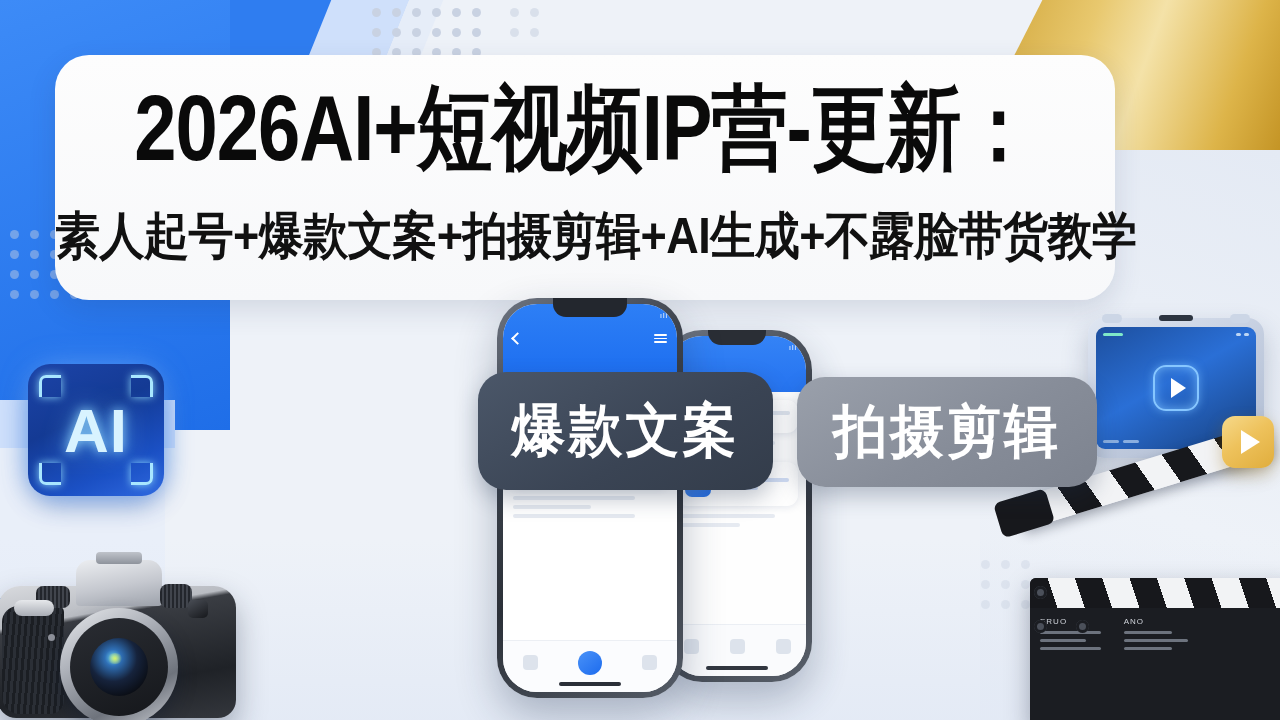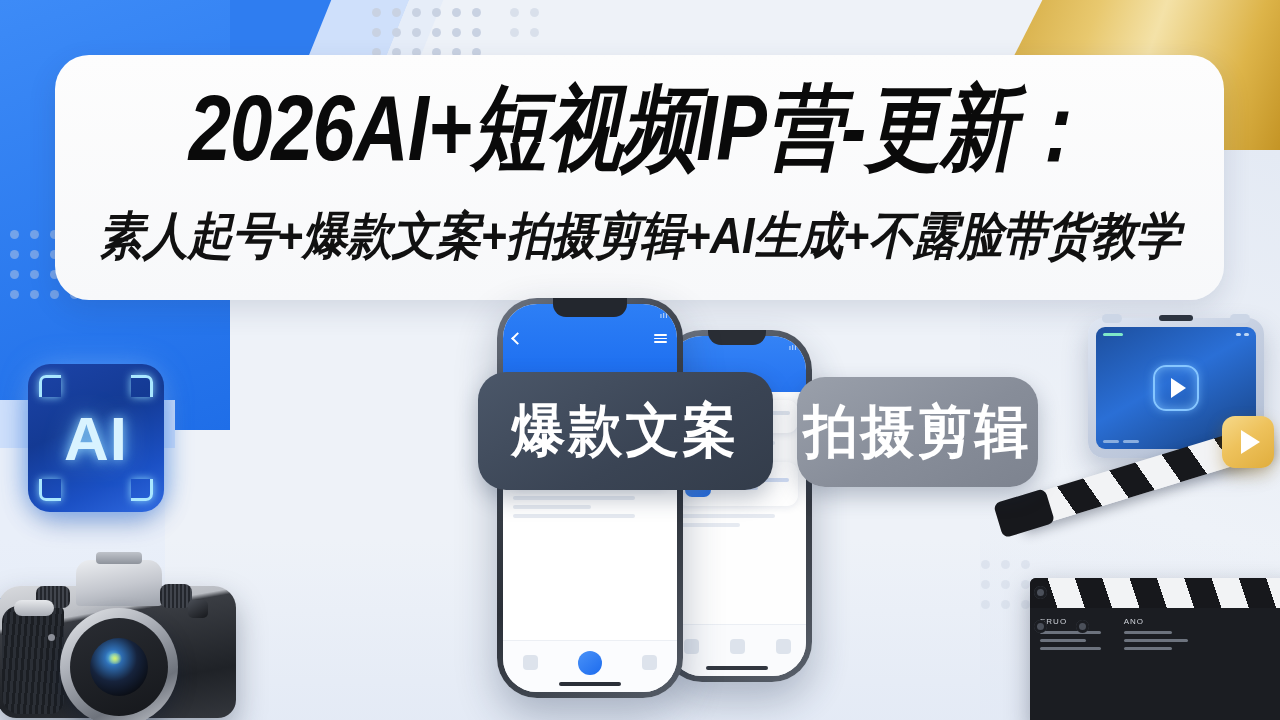--- a/index.html
+++ b/index.html
@@ -29,25 +29,24 @@
   .dots { position:absolute; display:grid; gap:11px; }
   .dots span { width:9px; height:9px; border-radius:50%; background:#c9d2e2; display:block; }
   .dots.tr { left:372px; top:8px; grid-template-columns:repeat(6,9px); grid-template-rows:repeat(3,9px); }
   .dots.tr2 { left:510px; top:8px; grid-template-columns:repeat(2,9px); grid-template-rows:repeat(2,9px); opacity:.55; }
   .dots.lft { left:10px; top:230px; grid-template-columns:repeat(4,9px); grid-template-rows:repeat(4,9px); opacity:.45; }
   .dots.bl { left:8px; top:640px; grid-template-columns:repeat(5,9px); grid-template-rows:repeat(2,9px); opacity:.4; }
   .dots.br { right:250px; top:560px; grid-template-columns:repeat(3,9px); grid-template-rows:repeat(3,9px); opacity:.4; }
 
   
   .title-card {
-    position:absolute; left:55px; top:55px; width:1169px; height:245px;
+    position:absolute; left:55px; top:55px; width:1060px; height:245px;
     background:linear-gradient(180deg,#fdfdfd 0%,#f7f8fa 100%);
     border-radius:34px;
     box-shadow:0 10px 28px rgba(40,60,100,.14);
-    font-style:italic;
   }
   .title-main {
     position:absolute; left:0; right:0; top:24px;
     text-align:center;
     font-size:76px; font-weight:bold; color:#0a0a0a;
     letter-spacing:-1px; line-height:1.05;
     white-space:nowrap;
     transform:scaleY(1.22); transform-origin:top center;
   }
   .title-sub {
@@ -169,30 +168,30 @@
     position:absolute; display:flex; align-items:center; justify-content:center;
     border-radius:26px; font-weight:bold; white-space:nowrap;
     box-shadow:0 9px 22px rgba(30,45,75,.28);
     z-index:20;
   }
   .pill span { transform:scaleY(1.06); }
   .pill-blue { left:160px; top:375px; width:285px; height:110px; font-size:54px; color:#fff;
     background:linear-gradient(135deg,#3a86f7 0%,#1f6bea 55%,#1559dd 100%); letter-spacing:4px; }
   .pill-slate { left:478px; top:372px; width:295px; height:118px; font-size:54px; color:#fff;
     background:linear-gradient(150deg,#4b5769 0%,#3a4454 60%,#333c4a 100%); letter-spacing:3px; border-radius:28px; }
-  .pill-gray { left:797px; top:377px; width:241px; height:110px; font-size:54px; color:#fff;
+  .pill-gray { left:797px; top:377px; width:300px; height:110px; font-size:54px; color:#fff;
     background:linear-gradient(150deg,#9aa0ab 0%,#878d99 55%,#7d838f 100%); letter-spacing:3px; border-radius:28px; }
   .pill-gray2 { left:250px; top:533px; width:310px; height:105px; font-size:54px; color:#fff;
     background:linear-gradient(150deg,#888e99 0%,#767c87 60%,#6e747f 100%); letter-spacing:2px; border-radius:26px; }
   .pill-gold { left:585px; top:522px; width:400px; height:115px; font-size:54px; color:#0c0c0c;
     background:linear-gradient(150deg,#efd99a 0%,#e2c26c 40%,#d6ad4c 100%); letter-spacing:2px; border-radius:22px; }
 
   
   .ai-badge {
-    position:absolute; left:28px; top:364px; width:136px; height:148px;
+    position:absolute; left:28px; top:364px; width:136px; height:132px;
     border-radius:30px; z-index:22;
     background:linear-gradient(150deg,#9fc9ff 0%,#6aa8fb 35%,#3f86f5 70%,#74aefc 100%);
     padding:0;
     box-shadow:0 0 26px rgba(100,165,255,.75), 0 10px 24px rgba(30,60,130,.35);
   }
   .ai-inner {
     width:100%; height:100%; border-radius:22px; position:relative;
     background:linear-gradient(155deg,#1c44a8 0%,#143a94 40%,#1b50c4 75%,#2f69e0 100%);
     display:flex; align-items:center; justify-content:center;
   }

